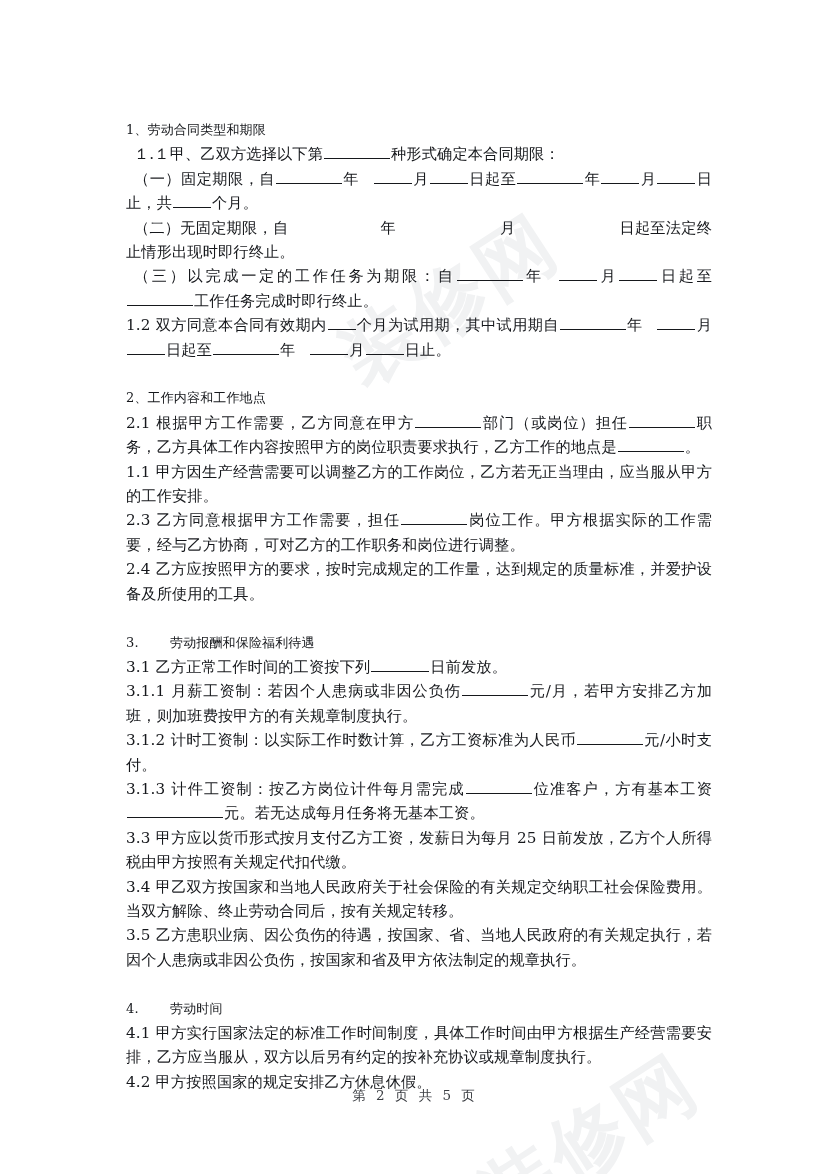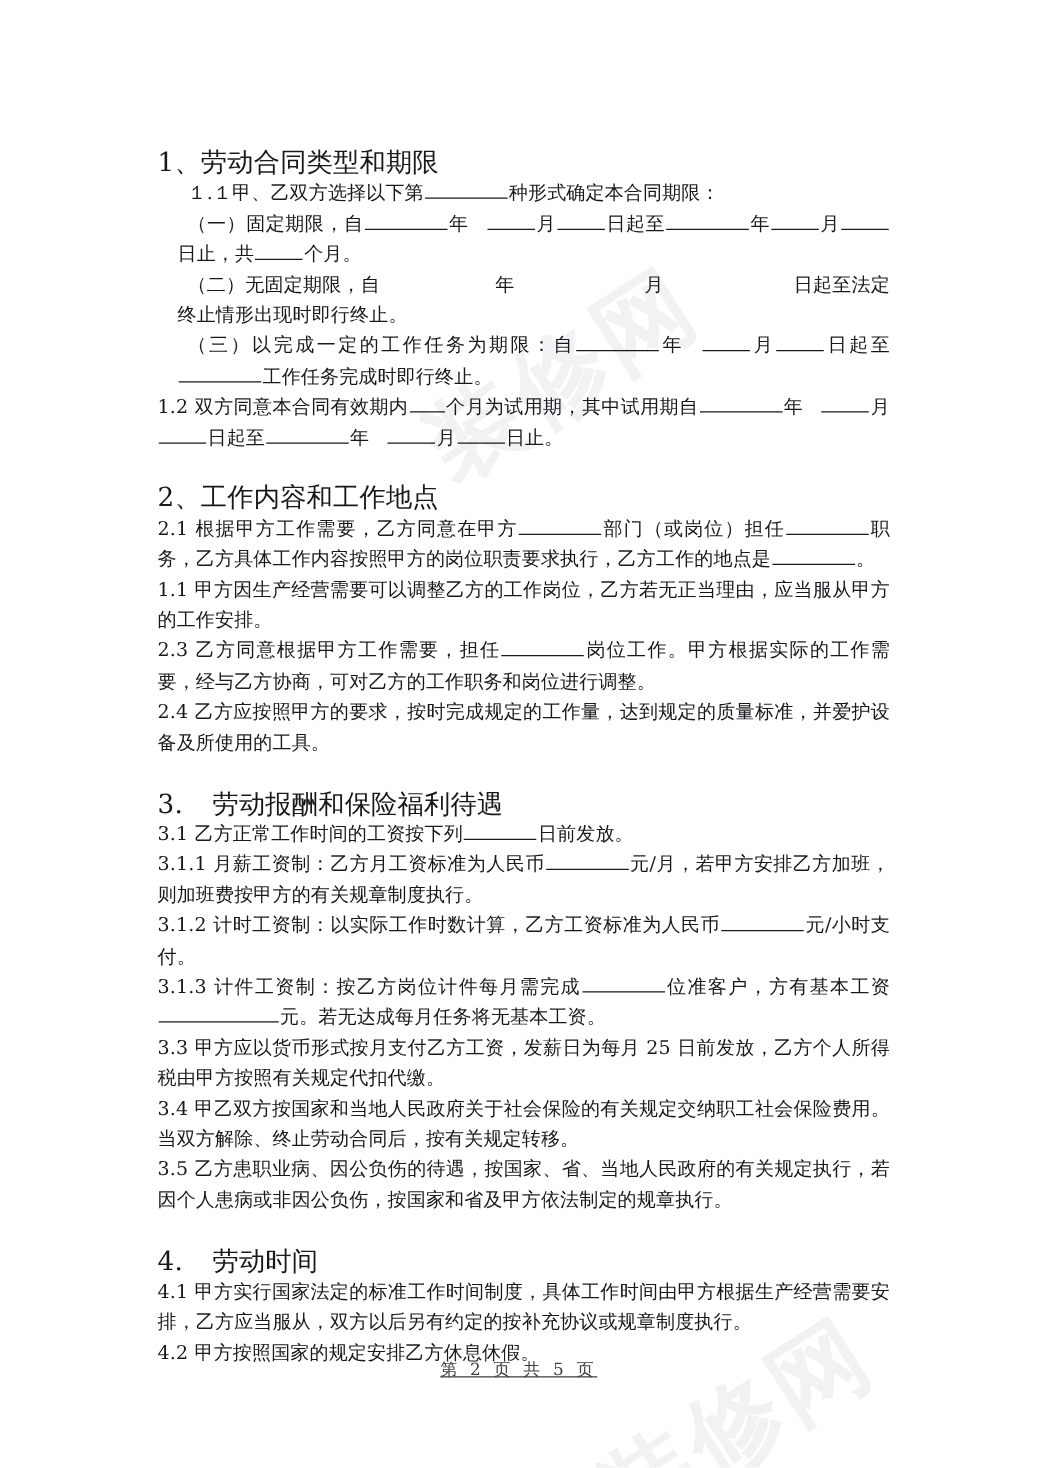--- a/index.html
+++ b/index.html
@@ -62,31 +62,30 @@
     color: #16181c;
     margin: 0;
     text-align: justify;
     text-justify: inter-ideograph;
     letter-spacing: 0.15px;
     word-break: break-all;
   }
 
   
   .heading {
-    font-size: 21px;
+    font-size: 13px;
     line-height: 24.4px;
     color: #16181c;
     margin: 0;
     letter-spacing: 0.15px;
   }
 
   
   .indent {
     text-indent: 8px;
-    margin-left: 16px;
   }
 
   
   .gap {
     height: 24.4px;
   }
 
   
   .num-tab {
     display: inline-block;
@@ -118,21 +117,20 @@
   .footer {
     position: absolute;
     left: 0;
     right: 0;
     top: 1087px;
     text-align: center;
     font-size: 13.5px;
     color: #3a3d42;
     letter-spacing: 3px;
     font-family: "DejaVu Serif", "Liberation Serif", serif;
-    text-decoration: underline;
   }
 </style>
 </head>
 <body>
 
 <div class="page">
 
   <div class="watermark wm-1">装修网</div>
   <div class="watermark wm-2">装修网</div>
 
@@ -161,21 +159,21 @@
     <p class="para"><span>2.3 乙方同意根据甲方工作需要，担任</span><span class="blank b-lg"></span><span>岗位工作。甲方根据实际的工作需要，经与乙方协商，可对乙方的工作职务和岗位进行调整。</span></p>
 
     <p class="para">2.4 乙方应按照甲方的要求，按时完成规定的工作量，达到规定的质量标准，并爱护设备及所使用的工具。</p>
 
     <div class="gap"></div>
 
     <p class="heading"><span class="num-tab">3.</span><span>劳动报酬和保险福利待遇</span></p>
 
     <p class="para"><span>3.1 乙方正常工作时间的工资按下列</span><span class="blank b-md"></span><span>日前发放。</span></p>
 
-    <p class="para"><span>3.1.1 月薪工资制：乙方月工资标准为人民币</span><span class="blank b-lg"></span><span>元/月，若甲方安排乙方加班，则加班费按甲方的有关规章制度执行。</span></p>
+    <p class="para"><span>3.1.1 月薪工资制：若因个人患病或非因公负伤</span><span class="blank b-lg"></span><span>元/月，若甲方安排乙方加班，则加班费按甲方的有关规章制度执行。</span></p>
 
     <p class="para"><span>3.1.2 计时工资制：以实际工作时数计算，乙方工资标准为人民币</span><span class="blank b-lg"></span><span>元/小时支付。</span></p>
 
     <p class="para"><span>3.1.3 计件工资制：按乙方岗位计件每月需完成</span><span class="blank b-lg"></span><span>位准客户，方有基本工资</span><span class="blank b-xl"></span><span>元。若无达成每月任务将无基本工资。</span></p>
 
     <p class="para">3.3 甲方应以货币形式按月支付乙方工资，发薪日为每月 25 日前发放，乙方个人所得税由甲方按照有关规定代扣代缴。</p>
     <p class="para">3.4 甲乙双方按国家和当地人民政府关于社会保险的有关规定交纳职工社会保险费用。当双方解除、终止劳动合同后，按有关规定转移。</p>
     <p class="para">3.5 乙方患职业病、因公负伤的待遇，按国家、省、当地人民政府的有关规定执行，若因个人患病或非因公负伤，按国家和省及甲方依法制定的规章执行。</p>
 
     <div class="gap"></div>

